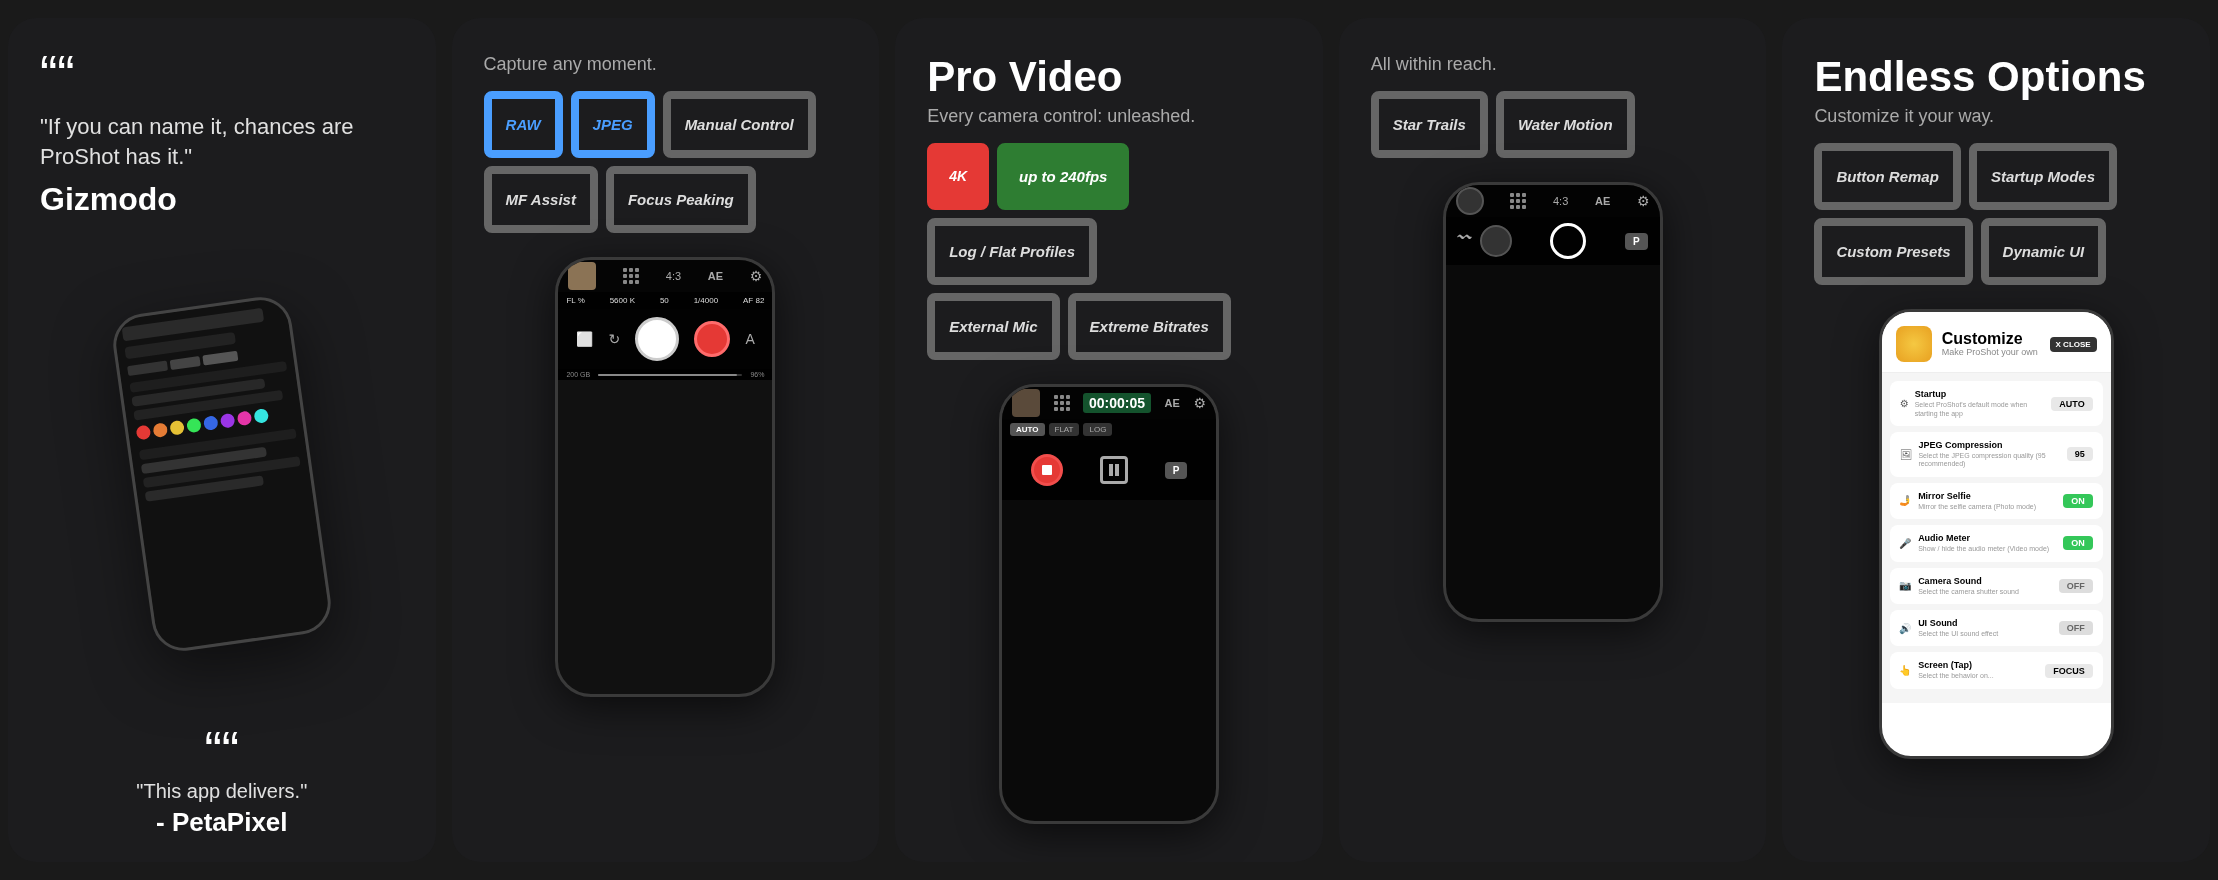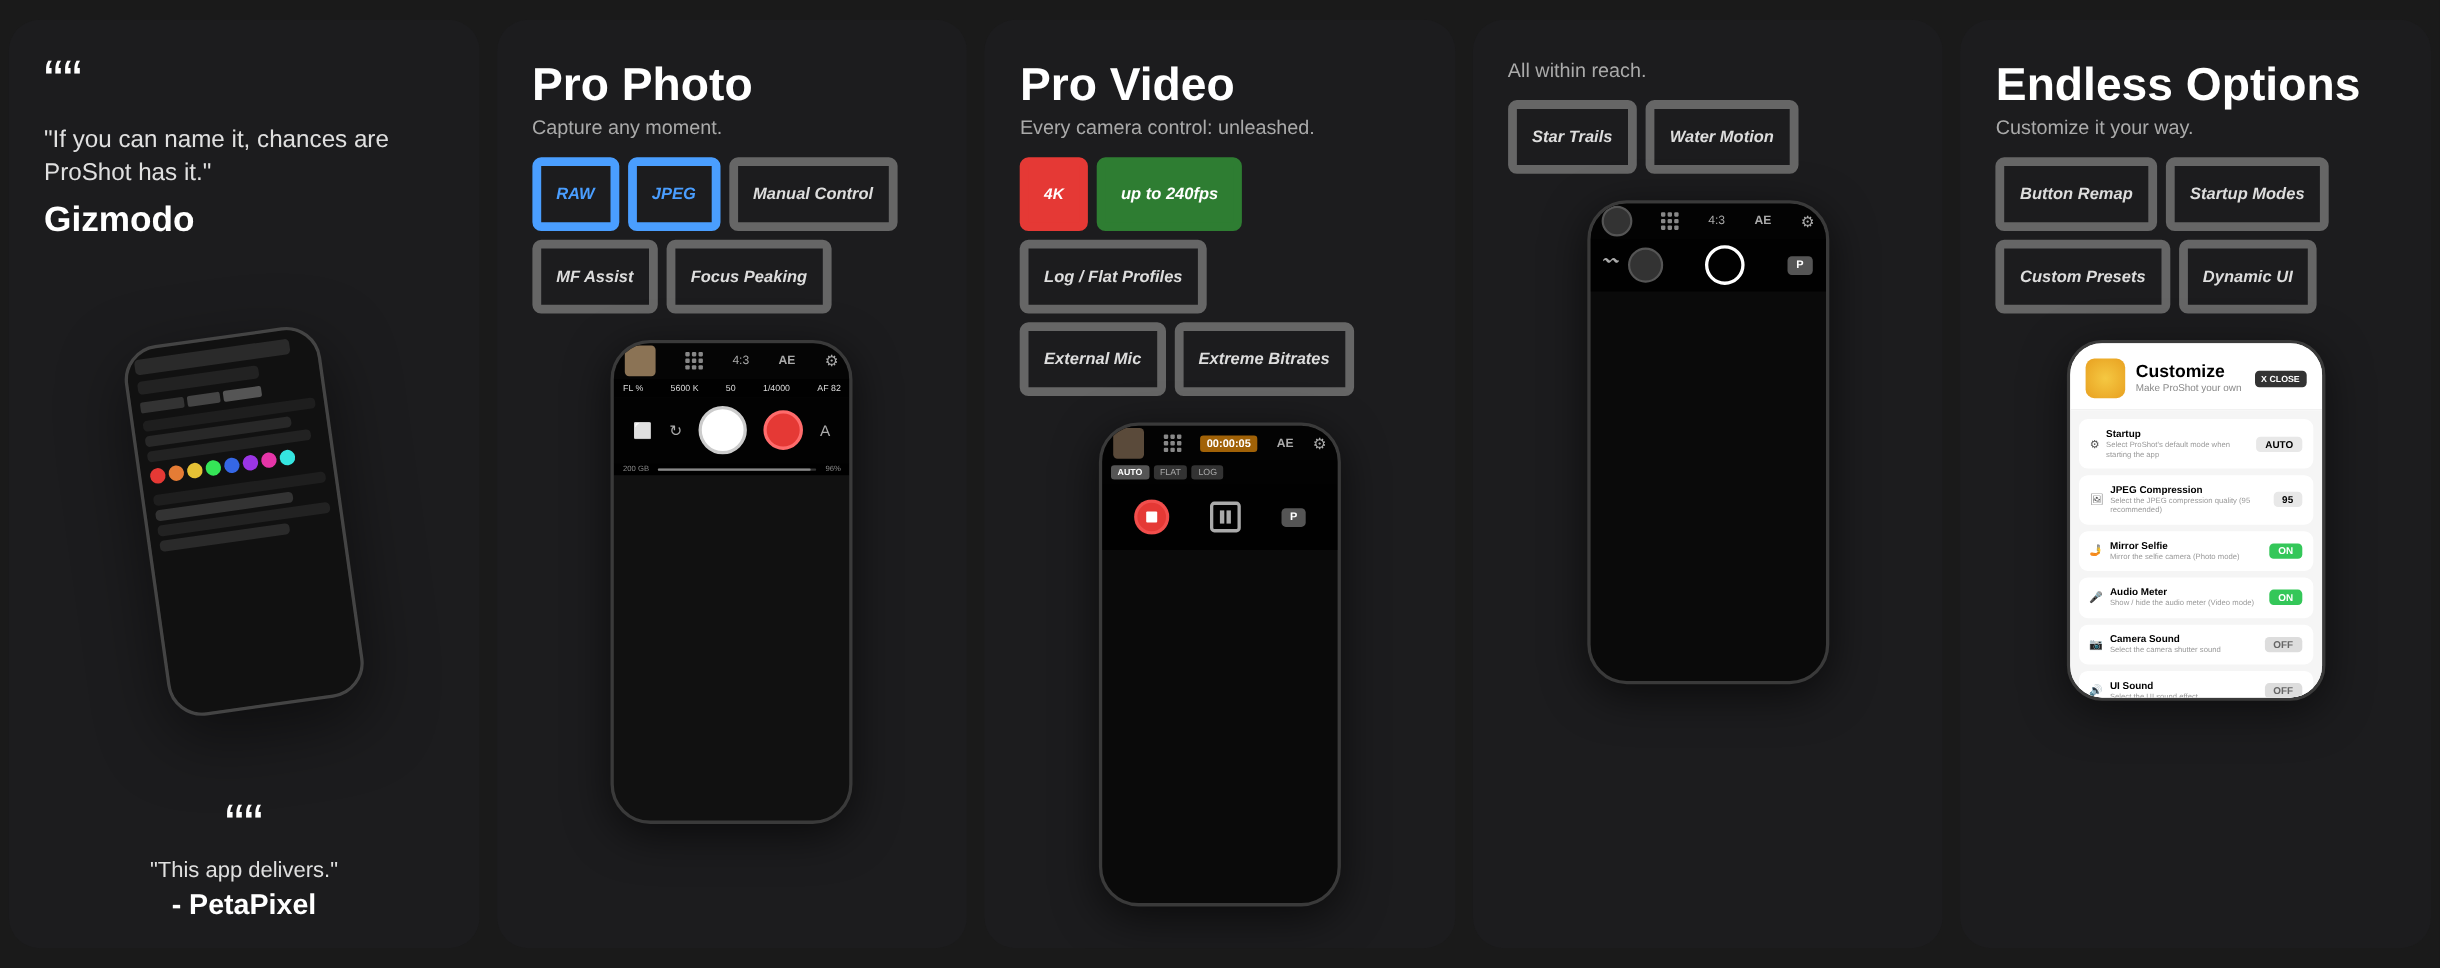--- a/index.html
+++ b/index.html
@@ -279,21 +279,21 @@
     .scene-fireworks {
       width: 100%;
       height: 100%;
       background: radial-gradient(ellipse at center, #1a0a2e 0%, #0a0a0a 70%);
       position: relative;
       overflow: hidden;
     }
 
     .customize-phone {
       width: 235px;
-      height: 328px;
+      height: 450px;
       background: #fff;
       border-radius: 32px;
       border: 3px solid #3a3a3a;
       overflow: hidden;
       position: relative;
       box-shadow: 0 10px 40px rgba(0,0,0,0.5);
     }
 
     .cust-header {
       background: #fff;
@@ -412,23 +412,23 @@
 
     .rec-btn {
       width: 36px;
       height: 36px;
       background: #e53935;
       border-radius: 50%;
       border: 3px solid #ff6b6b;
     }
 
     .rec-indicator {
-      background: #a16207;
-      color: #fff;
-      font-size: 10px;
+      background: #14532d;
+      color: #fff;
+      font-size: 14px;
       font-weight: 700;
       padding: 2px 6px;
       border-radius: 3px;
     }
 
     .grid-icon {
       width: 16px;
       height: 16px;
       display: grid;
       grid-template-columns: repeat(3,1fr);
@@ -500,21 +500,20 @@
 
   <div class="quote-bottom">
     <div class="quote-marks-bottom">““</div>
     <div class="quote-text-bottom">"This app delivers."</div>
     <div class="quote-author-bottom">- PetaPixel</div>
   </div>
 </div>
 
 <div class="panel">
   <div class="panel-header">
-    <div class="panel-title">Pro Photo</div>
     <div class="panel-subtitle">Capture any moment.</div>
     <div class="badges-row">
       <span class="badge badge-blue">RAW</span>
       <span class="badge badge-blue">JPEG</span>
       <span class="badge badge-white">Manual Control</span>
     </div>
     <div class="badges-row">
       <span class="badge badge-white">MF Assist</span>
       <span class="badge badge-white">Focus Peaking</span>
     </div>

